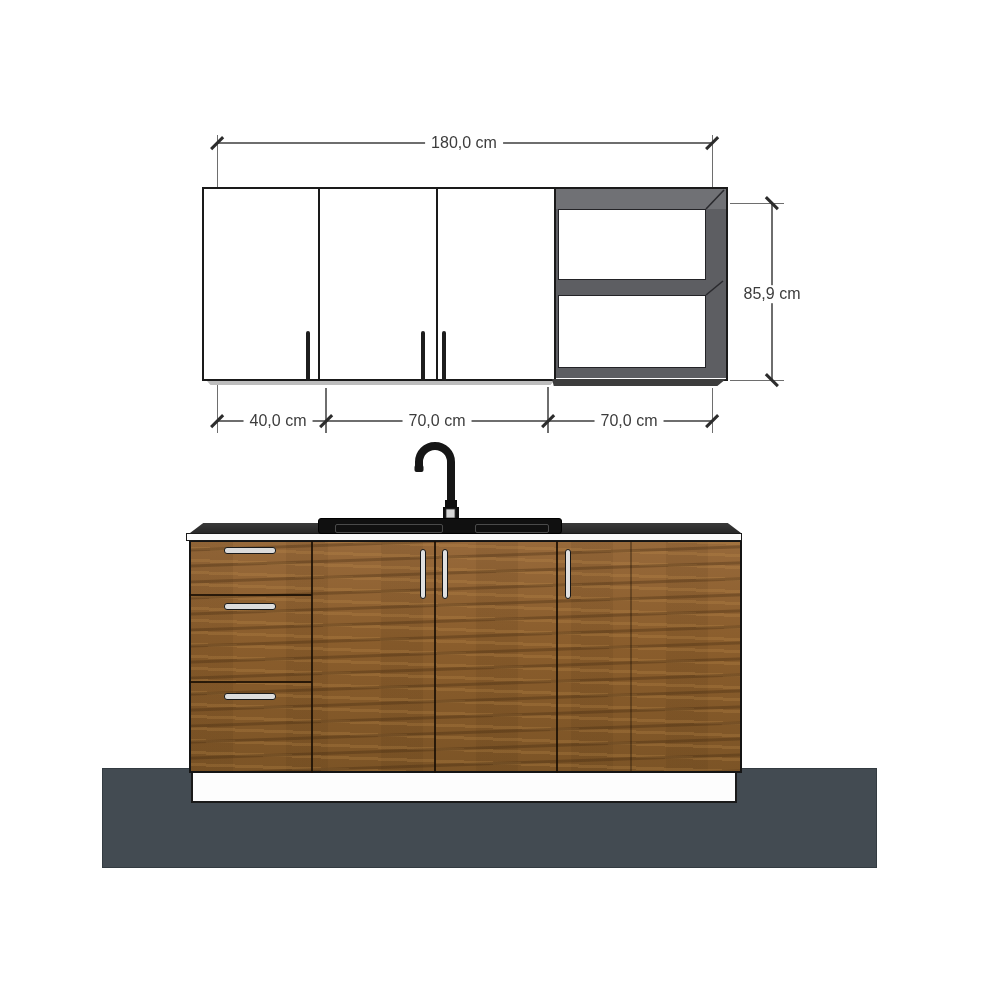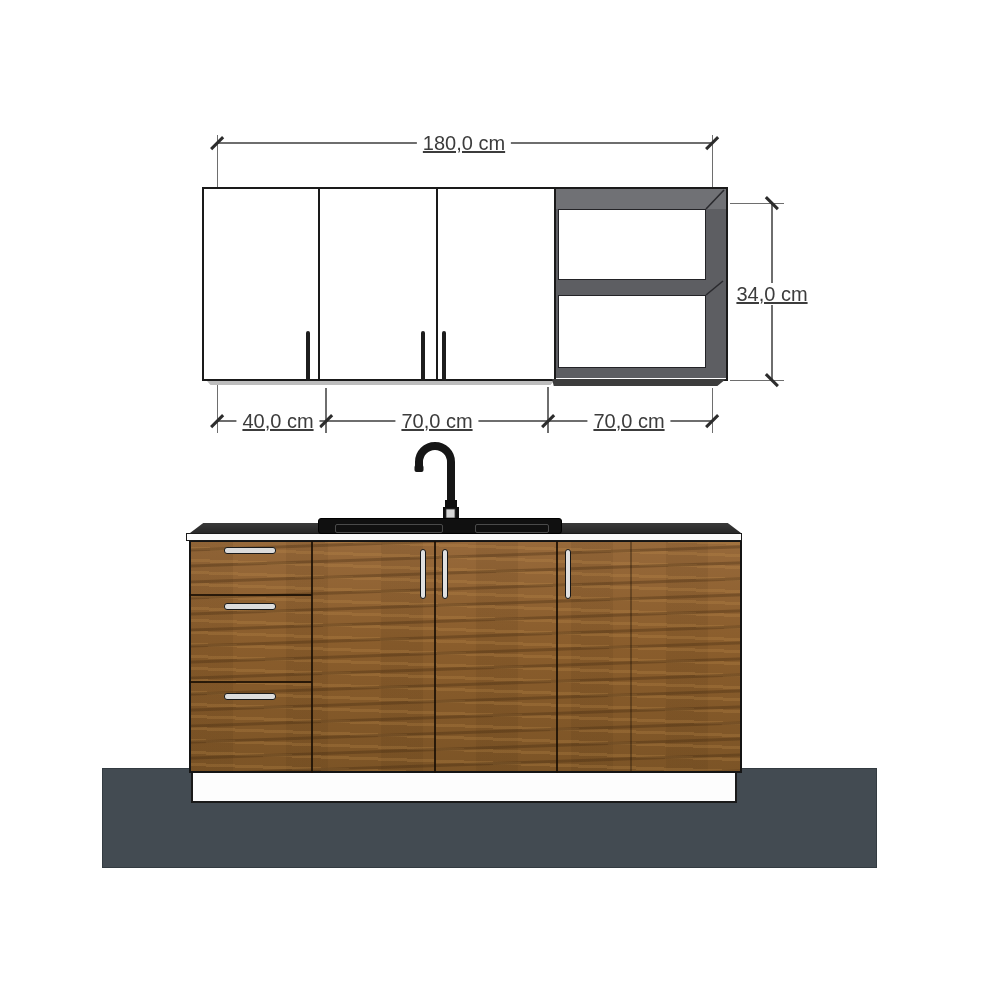--- a/index.html
+++ b/index.html
@@ -14,21 +14,21 @@
   .extline{position:absolute;background:var(--dimension-line,#7a7a7a);}
   .tick{
     position:absolute;width:17px;height:2.6px;background:#2c2c2c;
     transform:translate(-50%,-50%) rotate(-45deg);
   }
   .tick.v{transform:translate(-50%,-50%) rotate(45deg);}
   .dimlabel{
     position:absolute;transform:translate(-50%,-50%);
     background:var(--background,#ffffff);
     color:var(--dimension-text,#3c3c3c);
-    font-size:20px;line-height:1.1;padding:0 6px;white-space:nowrap;text-decoration:underline;
+    font-size:16px;line-height:1.1;padding:0 6px;white-space:nowrap;
   }
   
   .upper-body{
     position:absolute;left:202px;top:187px;width:526px;height:194px;
     background:var(--cabinet-white,#fff);
     border:2px solid var(--outline,#1a1a1a);box-sizing:border-box;
   }
   .vsep{position:absolute;top:0;width:1.6px;height:100%;background:var(--outline,#1a1a1a);}
   .uhandle{
     position:absolute;width:4px;height:53px;top:331px;
@@ -167,21 +167,21 @@
   <div class="dimline" style="left:217px;top:142.3px;width:495px;height:1.5px;"></div>
   <div class="tick" style="left:217px;top:143px;"></div>
   <div class="tick" style="left:712px;top:143px;"></div>
   <span class="dimlabel" style="left:464px;top:143px;">180,0 cm</span>
 
   <div class="extline" style="left:730px;top:202.5px;width:54px;height:1.5px;"></div>
   <div class="extline" style="left:730px;top:379.5px;width:54px;height:1.5px;"></div>
   <div class="dimline" style="left:771.3px;top:203px;width:1.5px;height:177px;"></div>
   <div class="tick v" style="left:772px;top:203px;"></div>
   <div class="tick v" style="left:772px;top:380px;"></div>
-  <span class="dimlabel" style="left:772px;top:294px;">34,0 cm</span>
+  <span class="dimlabel" style="left:772px;top:294px;">85,9 cm</span>
 
   <div class="extline" style="left:216.5px;top:385px;width:1.5px;height:48px;"></div>
   <div class="extline" style="left:325.3px;top:388px;width:1.5px;height:45px;"></div>
   <div class="extline" style="left:547.3px;top:387px;width:1.5px;height:46px;"></div>
   <div class="extline" style="left:711.5px;top:388px;width:1.5px;height:45px;"></div>
   <div class="dimline" style="left:217px;top:420.3px;width:495px;height:1.5px;"></div>
   <div class="tick" style="left:217px;top:421px;"></div>
   <div class="tick" style="left:326px;top:421px;"></div>
   <div class="tick" style="left:548px;top:421px;"></div>
   <div class="tick" style="left:712px;top:421px;"></div>

